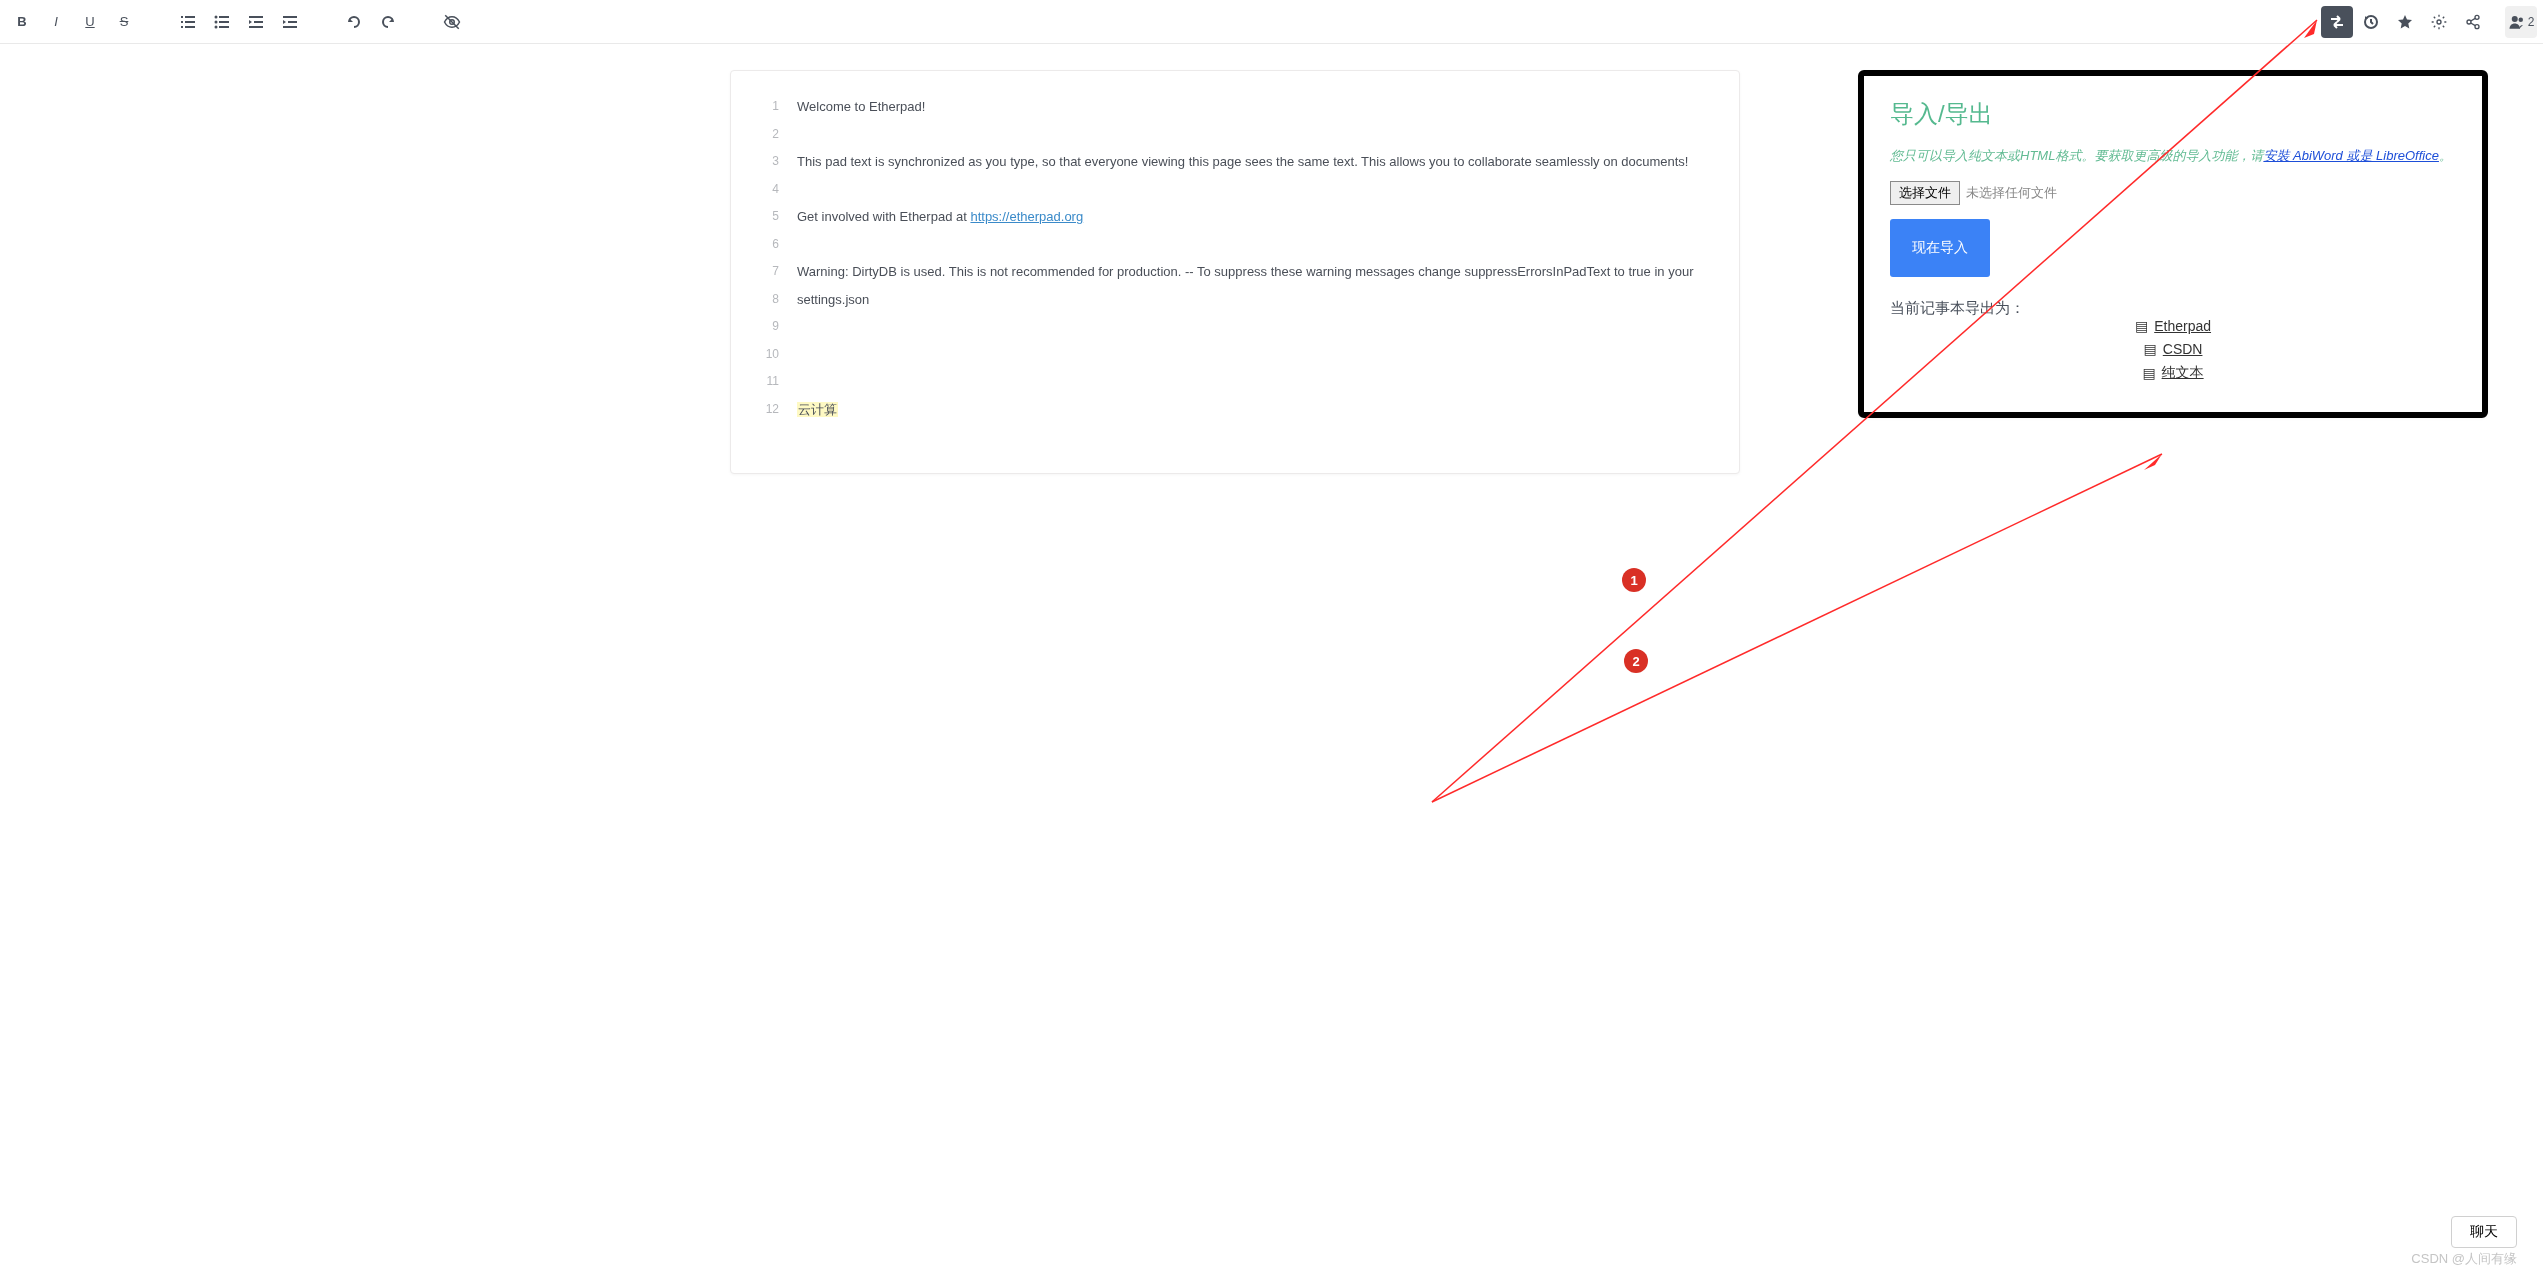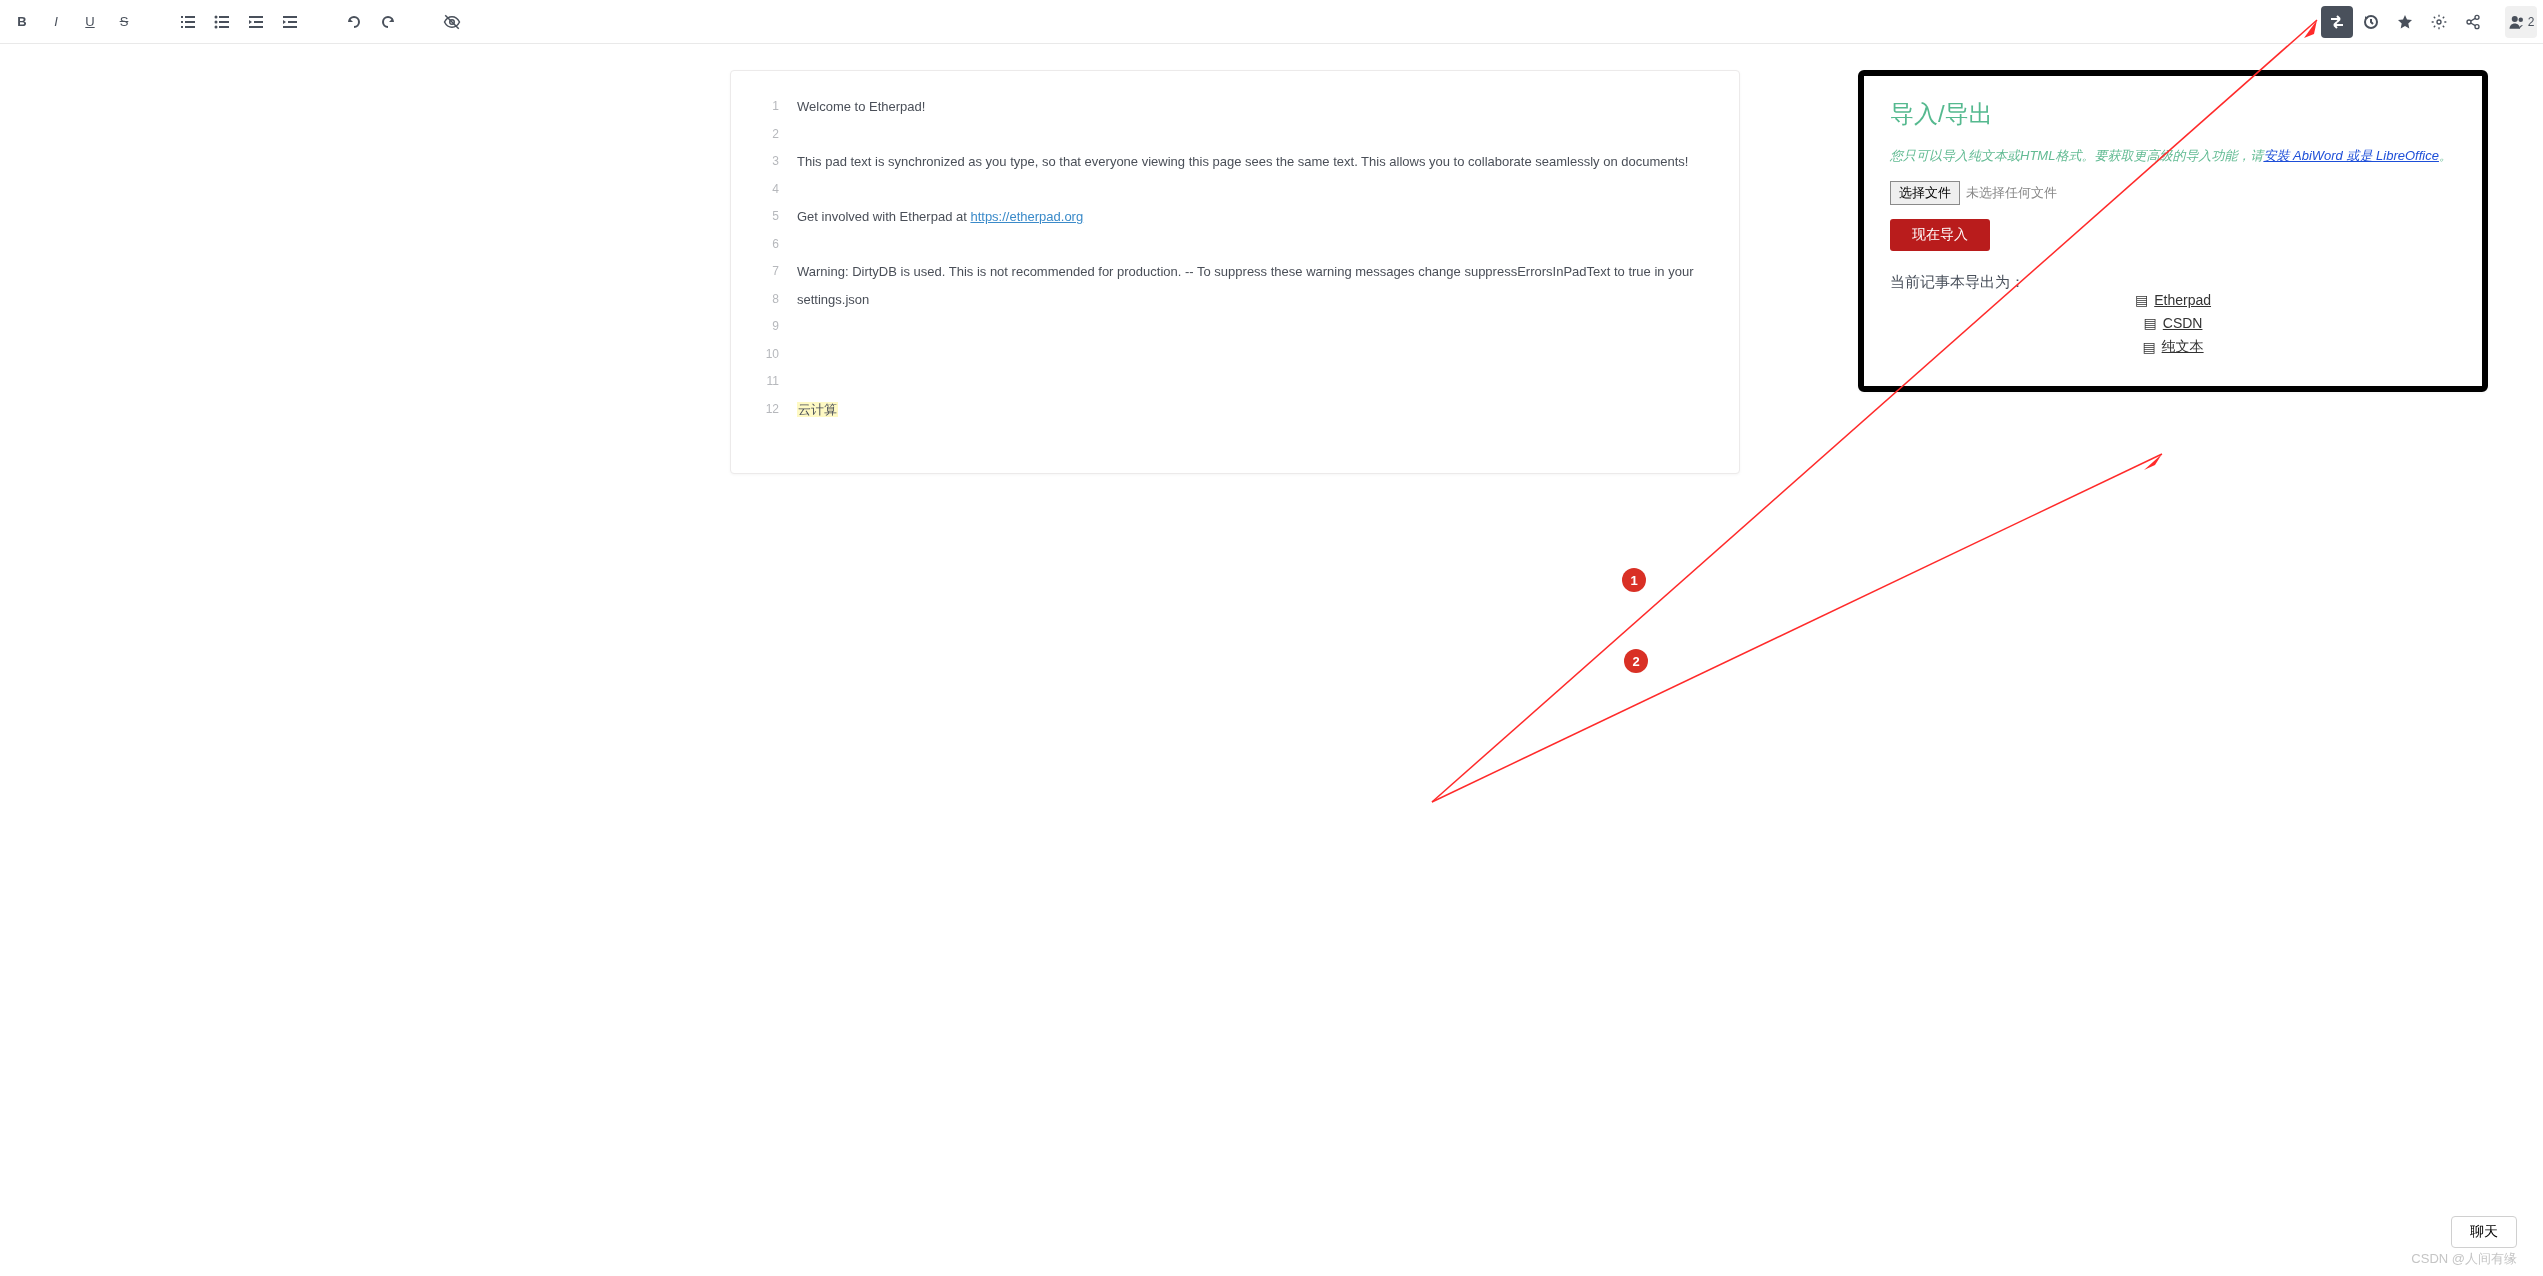--- a/index.html
+++ b/index.html
@@ -16,21 +16,21 @@
 .content a { color:#3a8ac9; text-decoration:underline; }
 .hl { background:#fef9c3; padding:0 1px; }
 .panel { position:absolute; top:70px; left:1858px; width:630px; background:#fff; border:6px solid #000000; border-radius:6px; padding:22px 26px 30px; box-shadow:0 1px 3px rgba(0,0,0,0.04); }
 .panel-title { color:#55b98f; font-size:24px; font-weight:500; margin-bottom:16px; }
 .panel-sub { color:#7f8691; font-size:17px; margin-bottom:10px; }
 .panel-note { color:#62bb93; font-style:italic; font-size:13px; line-height:1.6; margin-bottom:14px; }
 .panel-note a { color:#1d4ed8; text-decoration:underline; }
 .file-row { display:flex; align-items:center; gap:6px; margin-bottom:14px; }
 .file-btn { border:1px solid #8a8a8a; background:#efefef; padding:2px 8px; font-size:13px; cursor:pointer; }
 .file-status { color:#888; font-size:13px; }
-.import-btn { background:#b91c1c; color:#fff; border:none; padding:7px 22px; font-size:14px; border-radius:3px; cursor:pointer; margin-bottom:22px; }
+.import-btn { background:#3b82f6; color:#fff; border:none; padding:20px 22px; font-size:14px; border-radius:3px; cursor:pointer; margin-bottom:22px; }
 .export-title { color:#49505b; font-size:15px; }
 .export-list { display:flex; flex-direction:column; align-items:center; gap:7px; }
 .export-item { display:flex; align-items:center; gap:6px; color:#333; font-size:14px; cursor:pointer; }
 .export-item span:last-child { text-decoration:underline; }
 .badge { position:absolute; width:24px; height:24px; background:#d93025; color:#fff; border-radius:50%; display:flex; align-items:center; justify-content:center; font-size:13px; font-weight:bold; }
 .badge1 { top:568px; left:1622px; }
 .badge2 { top:649px; left:1624px; }
 svg.arrows { position:absolute; top:0; left:0; pointer-events:none; }
 .chat-btn { position:absolute; bottom:28px; right:26px; border:1px solid #d0d0d0; background:#fff; padding:6px 18px; font-size:14px; border-radius:4px; cursor:pointer; }
 .watermark { position:absolute; bottom:8px; right:26px; font-size:13px; color:#c5c5c5; z-index:0; }

